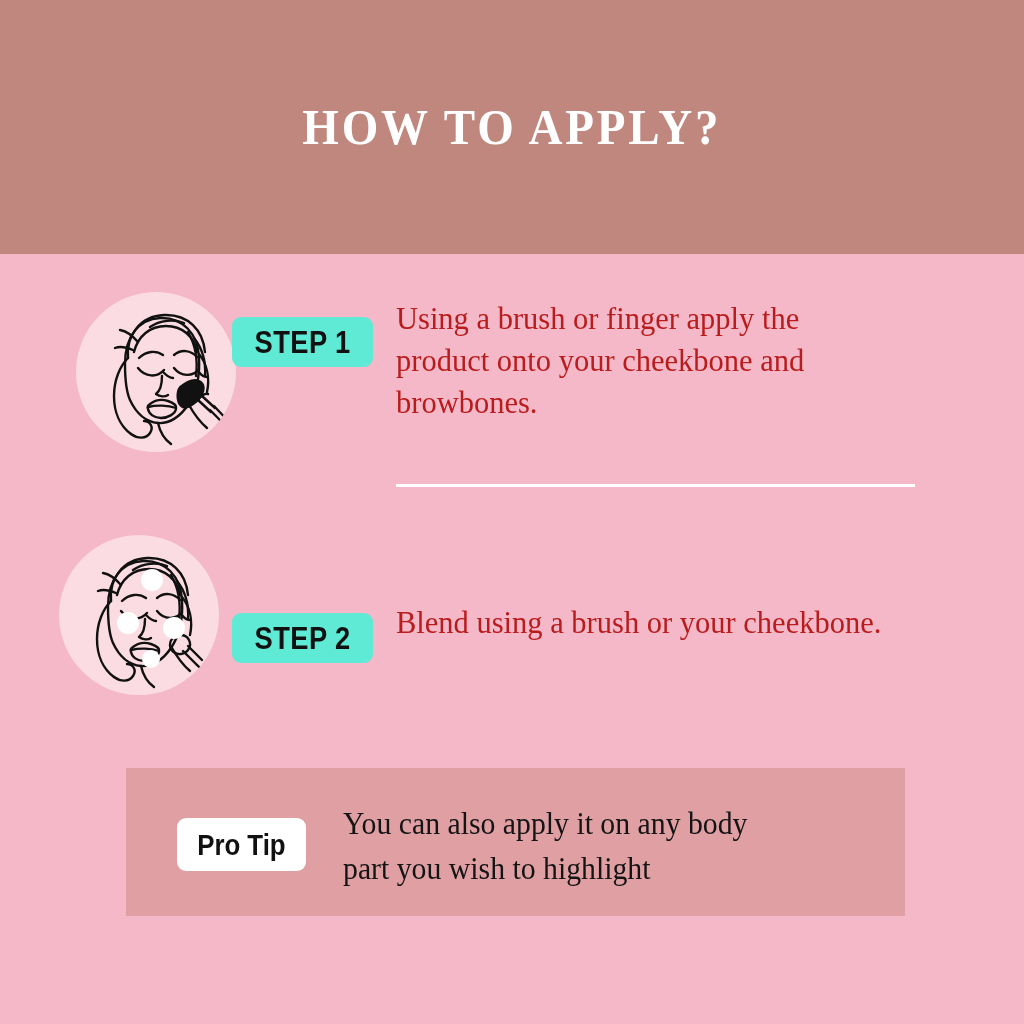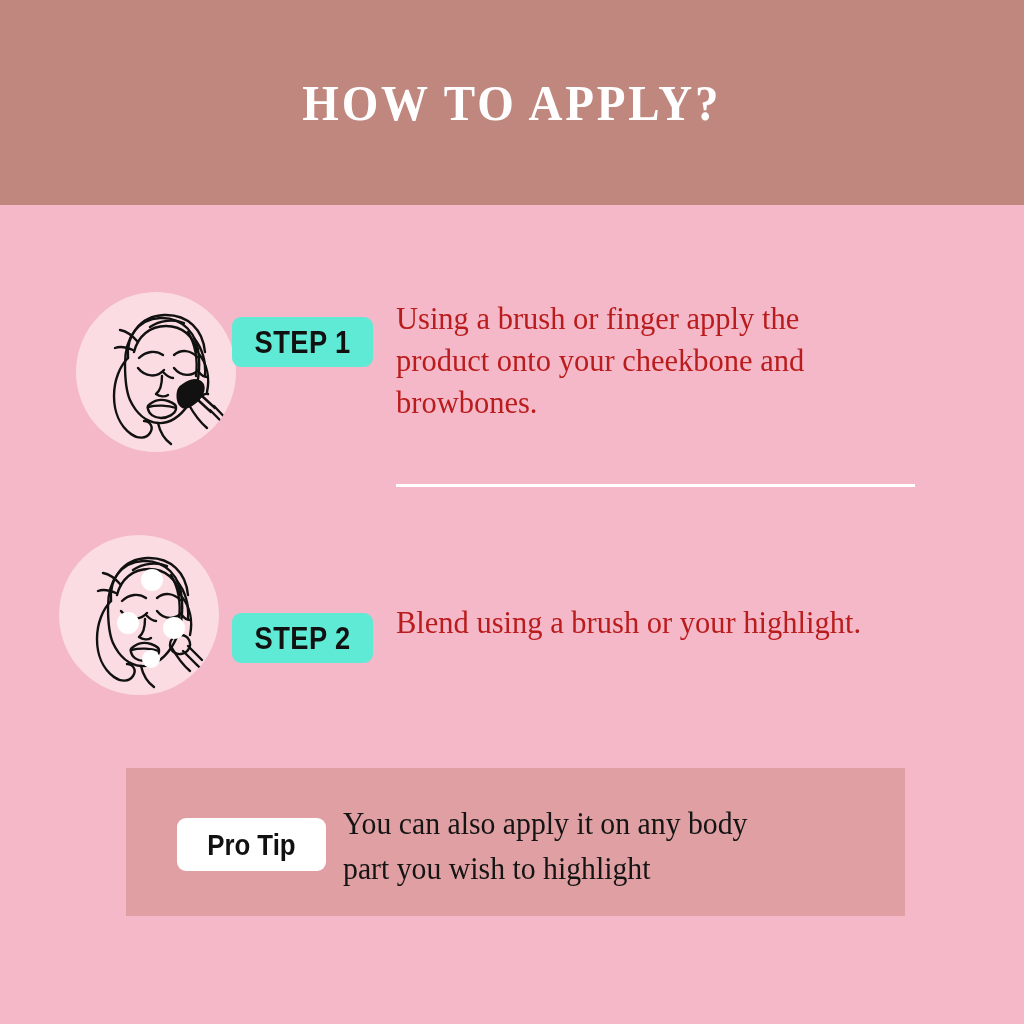--- a/index.html
+++ b/index.html
@@ -14,21 +14,21 @@
     overflow: hidden;
     position: relative;
   }
 
   
   .header-band {
     position: absolute;
     left: 0;
     top: 0;
     width: 1024px;
-    height: 205px;
+    height: 254px;
     background: #c0877f;
     display: flex;
     align-items: center;
     justify-content: center;
   }
   .header-title {
     color: #ffffff;
     font-family: "Liberation Serif", serif;
     font-weight: bold;
     font-size: 50px;
@@ -129,21 +129,21 @@
     left: 126px;
     top: 768px;
     width: 779px;
     height: 148px;
     background: #e0a0a3;
   }
   .protip-badge {
     position: absolute;
     left: 51px;
     top: 50px;
-    width: 149px;
+    width: 129px;
     height: 53px;
     background: #ffffff;
     border-radius: 9px;
     display: flex;
     align-items: center;
     justify-content: center;
   }
   .protip-badge-label {
     font-family: "Liberation Sans", sans-serif;
     font-weight: bold;
@@ -309,21 +309,21 @@
         </svg>
       </div>
     </div>
 
     <div class="step-badge">
       <span class="step-badge-label">STEP 2</span>
     </div>
 
     <div class="step-text">
       <span class="line">Blend using a brush or your</span>
-      <span class="line">highlight.</span>
+      <span class="line">cheekbone.</span>
     </div>
   </div>
 </div>
 
 <div class="protip-box">
   <div class="protip-badge">
     <span class="protip-badge-label">Pro Tip</span>
   </div>
   <div class="protip-text">
     <span class="line">You can also apply it on any body</span>

